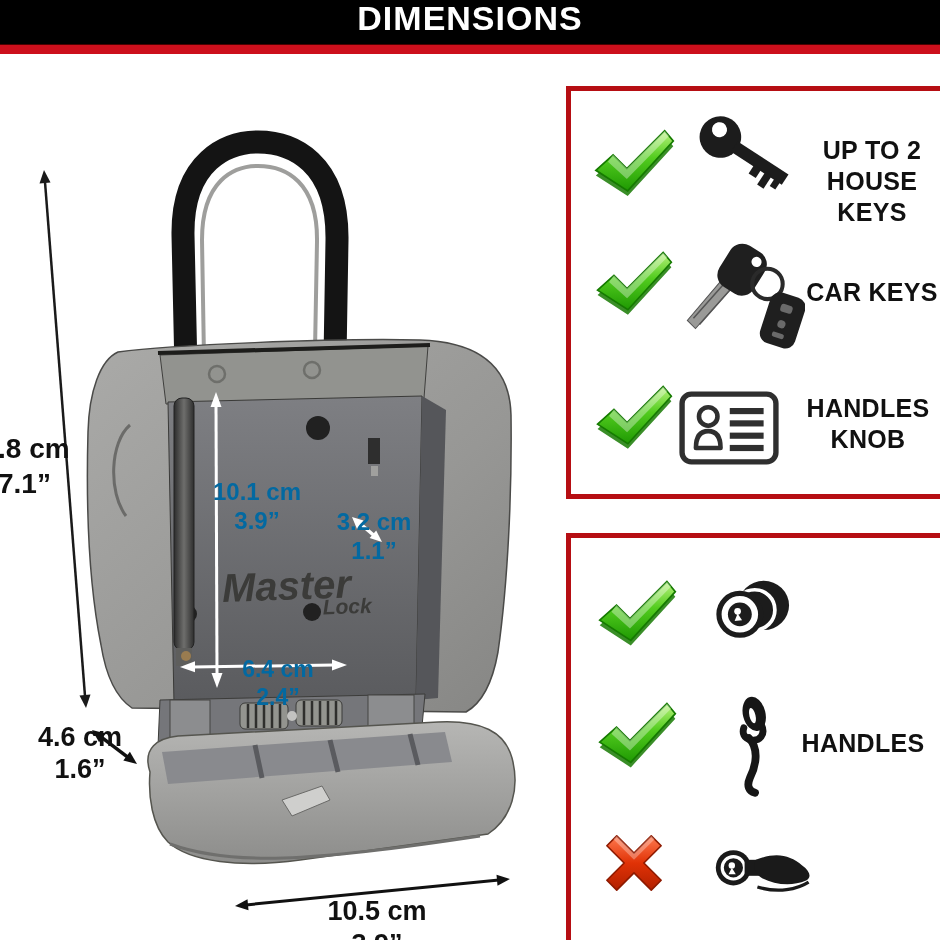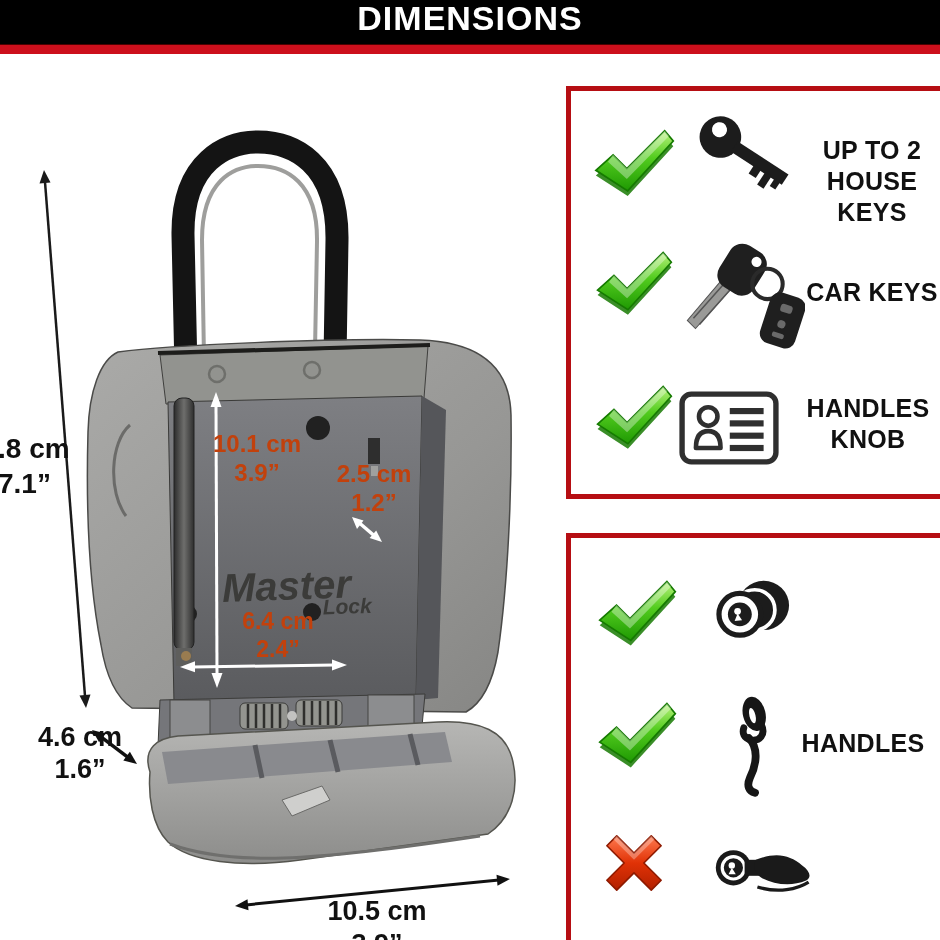--- a/index.html
+++ b/index.html
@@ -7,21 +7,21 @@
          font-family:"Liberation Sans", sans-serif;}
   
   .header{position:absolute;left:0;top:0;width:940px;height:44px;background:#000;}
   .header .title{position:absolute;left:0;top:-4px;width:100%;text-align:center;
     color:#fff;font-size:34px;font-weight:bold;letter-spacing:1px;line-height:44px;}
   .stripe{position:absolute;left:0;top:44px;width:940px;height:9px;background:#cc0f1c;border-top:1px solid #4d0000;}
   
   .product-svg{position:absolute;left:0;top:0;width:560px;height:940px;}
   
   .dim{position:absolute;font-weight:bold;text-align:center;white-space:nowrap;line-height:1.2;}
-  .dim.white{color:#c2410c;}
+  .dim.white{color:#0369a1;margin-top:48px;}
   .dim.black{color:#111;}
   .dim-ext-h{left:-2px;top:431px;font-size:28px;text-align:left;line-height:1.25;}
   .dim-int-h{left:197px;top:430px;width:120px;font-size:24px;}
   .dim-int-d{left:314px;top:460px;width:120px;font-size:24px;}
   .dim-int-w{left:218px;top:608px;width:120px;font-size:23px;}
   .dim-door{left:20px;top:721px;width:120px;font-size:27px;}
   .dim-ext-w{left:307px;top:895px;width:140px;font-size:27px;line-height:1.22;}
   
   .panel{position:absolute;left:566px;width:384px;height:413px;border:5px solid #b60e13;
          background:#fff;box-sizing:border-box;}
@@ -147,22 +147,22 @@
 
   <div class="dim black dim-ext-h">
     <div>.8 cm</div>
     <div>7.1”</div>
   </div>
   <div class="dim white dim-int-h">
     <div>10.1 cm</div>
     <div>3.9”</div>
   </div>
   <div class="dim white dim-int-d">
-    <div>2.5 cm</div>
-    <div>1.2”</div>
+    <div>3.2 cm</div>
+    <div>1.1”</div>
   </div>
   <div class="dim white dim-int-w">
     <div>6.4 cm</div>
     <div>2.4”</div>
   </div>
   <div class="dim black dim-door">
     <div>4.6 cm</div>
     <div>1.6”</div>
   </div>
   <div class="dim black dim-ext-w">

